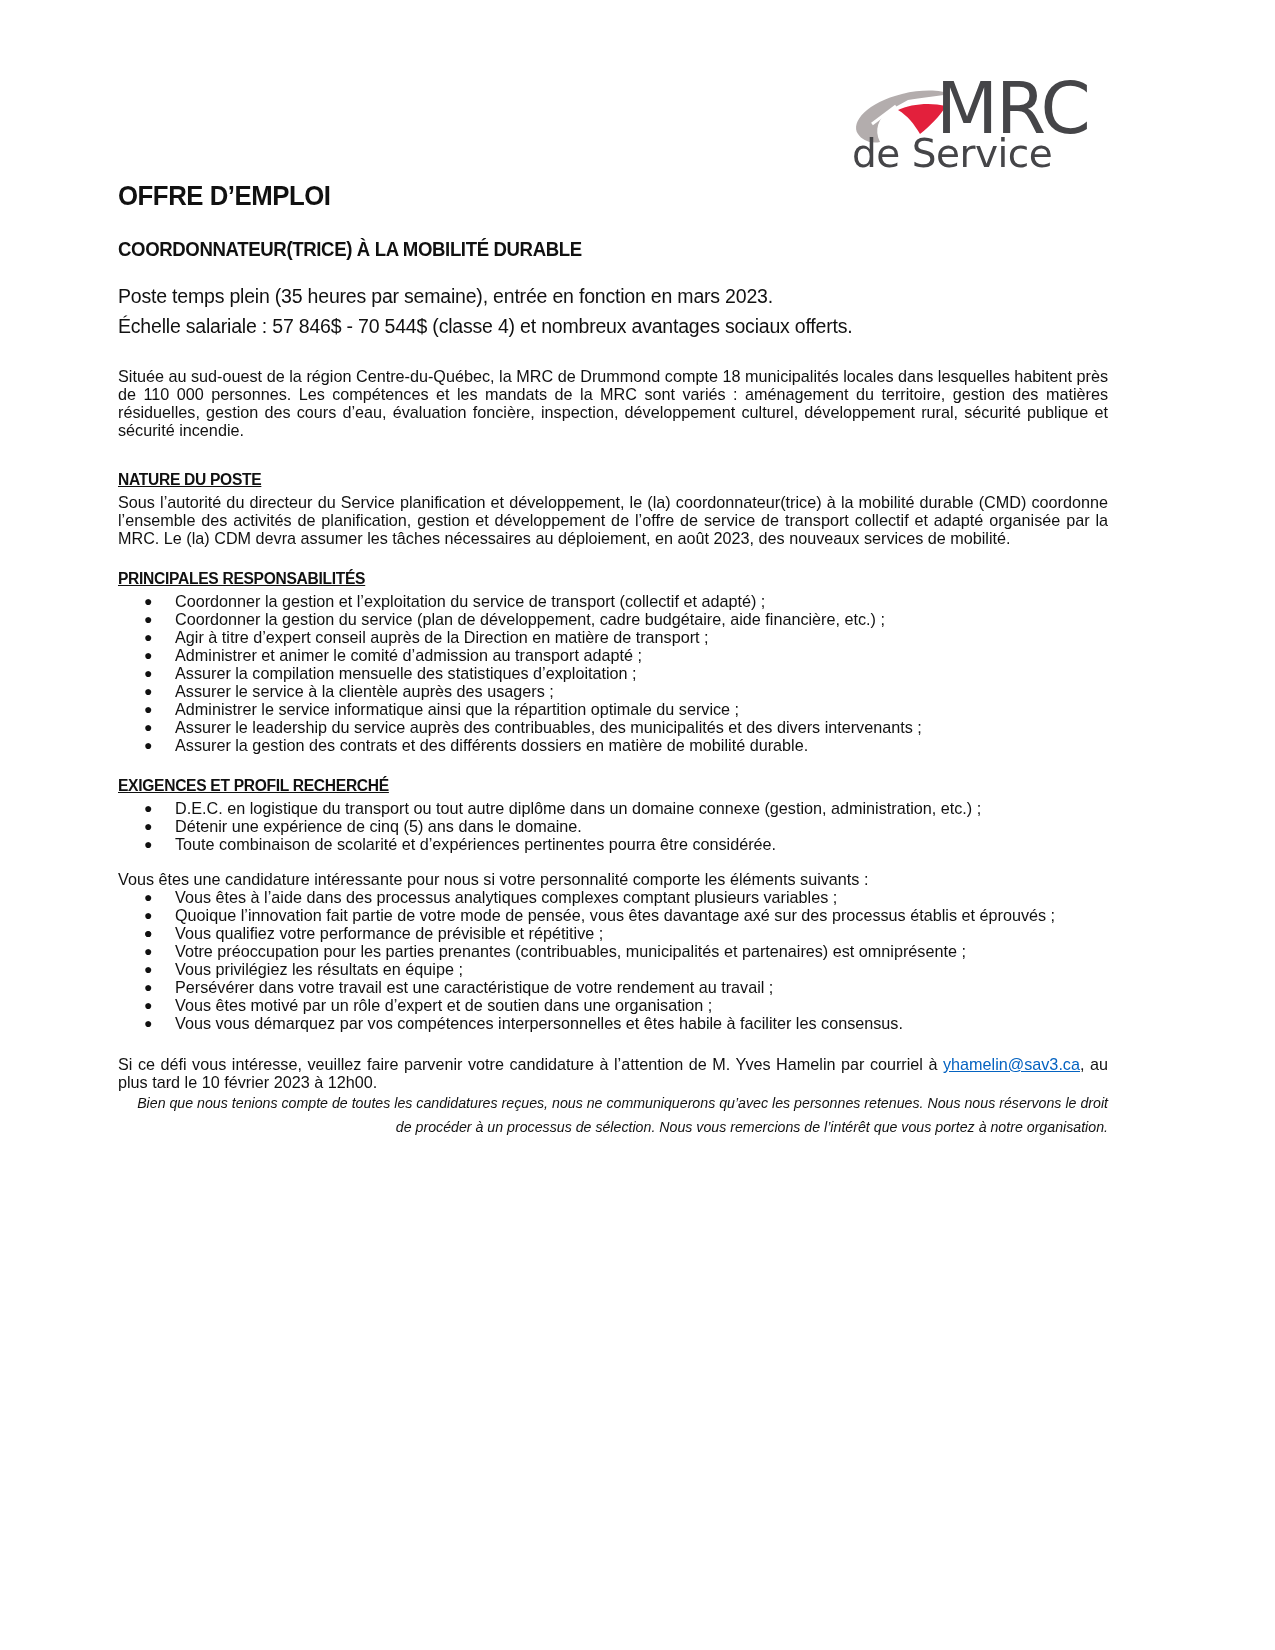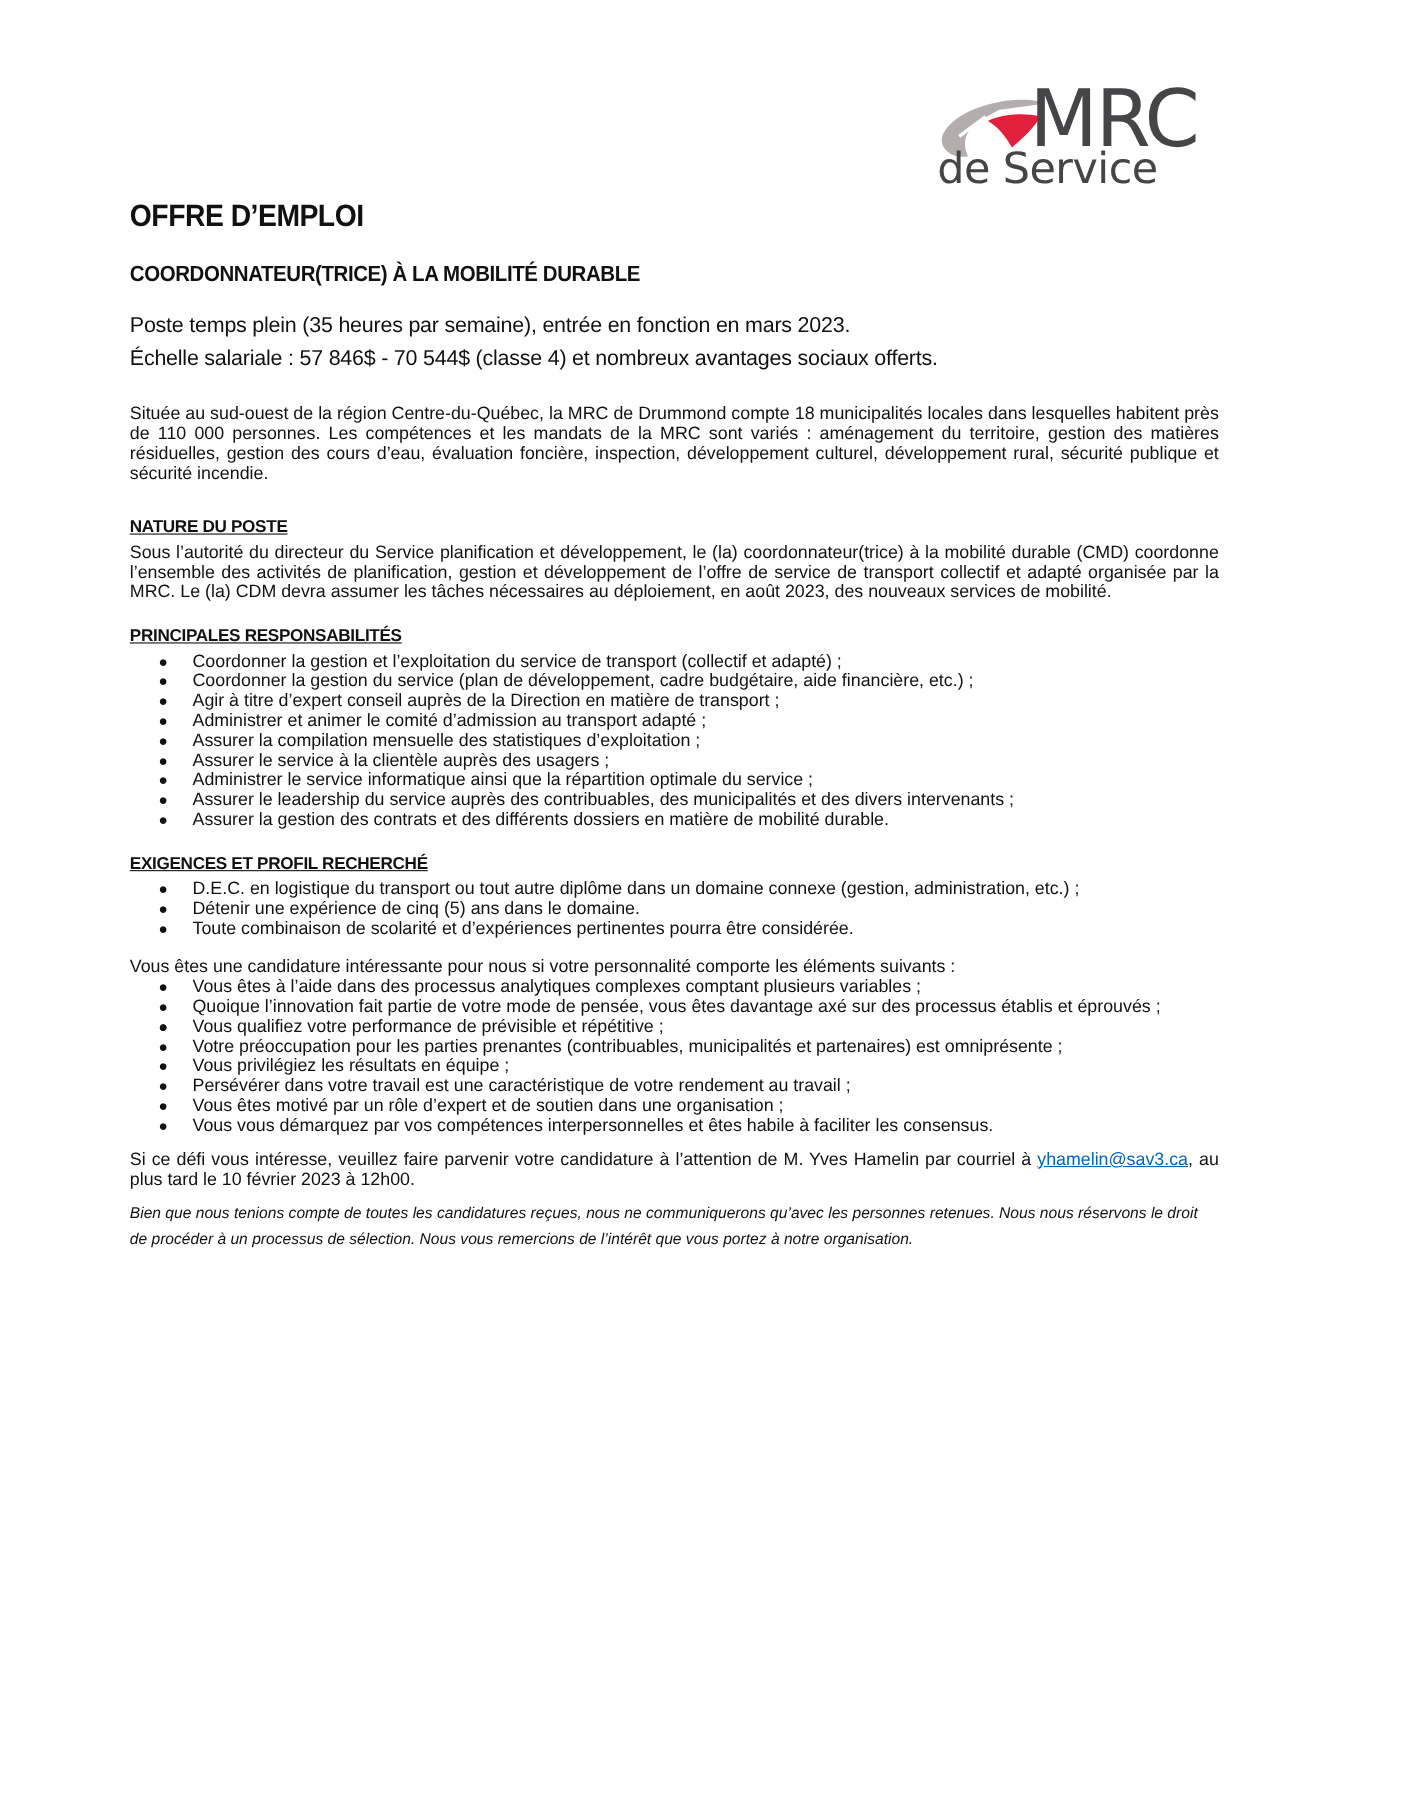--- a/index.html
+++ b/index.html
@@ -35,23 +35,23 @@
   p { margin: 0; text-align: justify; }
   .about { margin-top: 26px; }
   .sec-title { font-weight: bold; margin-top: 18px; font-size: 15.6px; line-height: 27px; letter-spacing: -0.3px; text-decoration: underline; }
   .nature-title { margin-top: 27px; }
   ul { margin: 0; padding: 0; list-style: none; }
   ul li { position: relative; padding-left: 57px; text-align: justify; }
   ul li .bullet {
     position: absolute; left: 26px; top: 0; font-size: 14px;
   }
   .candid { margin-top: 17px; }
-  .final { margin-top: 13px; }
+  .final { margin-top: 23px; }
   .email { color: #0563c1; text-decoration: underline; cursor: pointer; }
-  .disclaimer { margin-top: 10px; font-style: italic; font-size: 14.2px; line-height: 24px; text-align: left; }
+  .disclaimer { font-style: italic; font-size: 14.2px; line-height: 24px; text-align: right; }
 </style>
 </head>
 <body>
 
 <div class="logo">
   <svg width="110" height="62" viewBox="0 0 110 62">
     <path d="M8,50 C0,38 18,18 52,10 C72,5 92,6 100,10 C88,12 70,14 58,16 L40,26 C28,34 24,46 30,58 C20,60 12,56 8,50 Z" fill="#b3adad"></path>
     <path d="M22,40 L46,22" stroke="#ffffff" stroke-width="3" fill="none"></path>
     <path d="M48,26 C60,20 80,18 96,22 C90,32 80,42 70,50 C64,40 58,32 48,26 Z" fill="#e3203c"></path>
   </svg>

